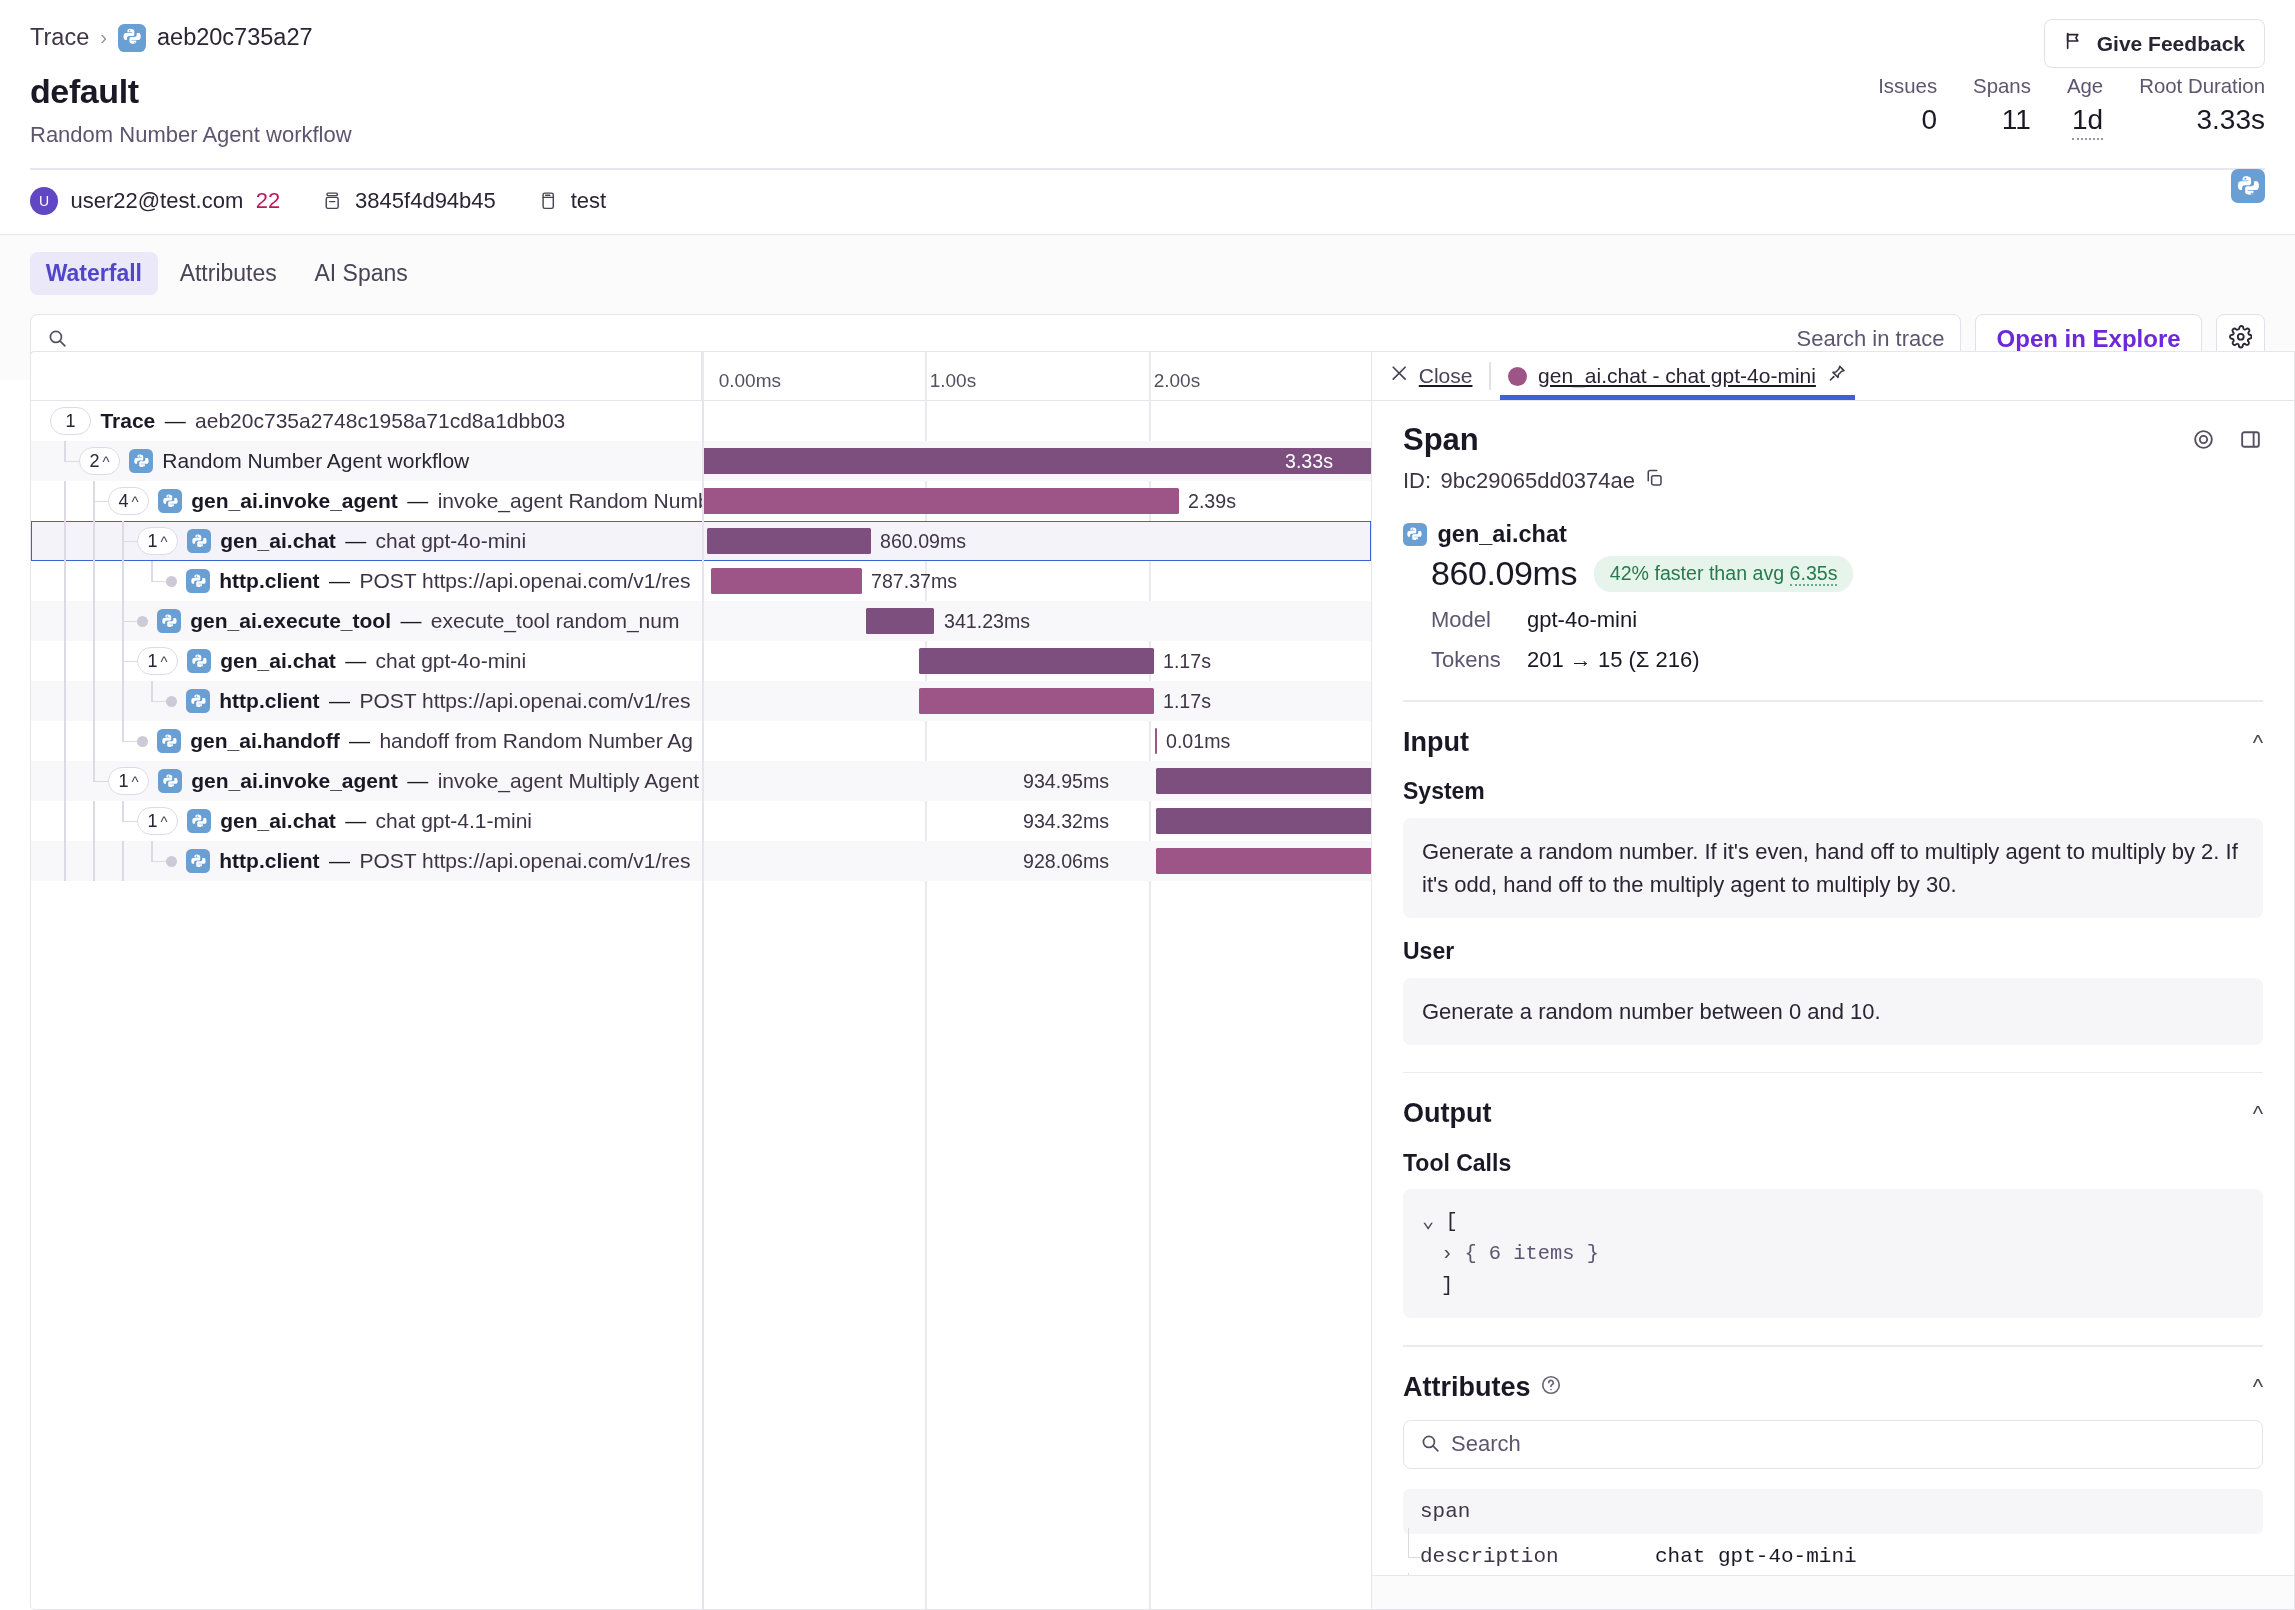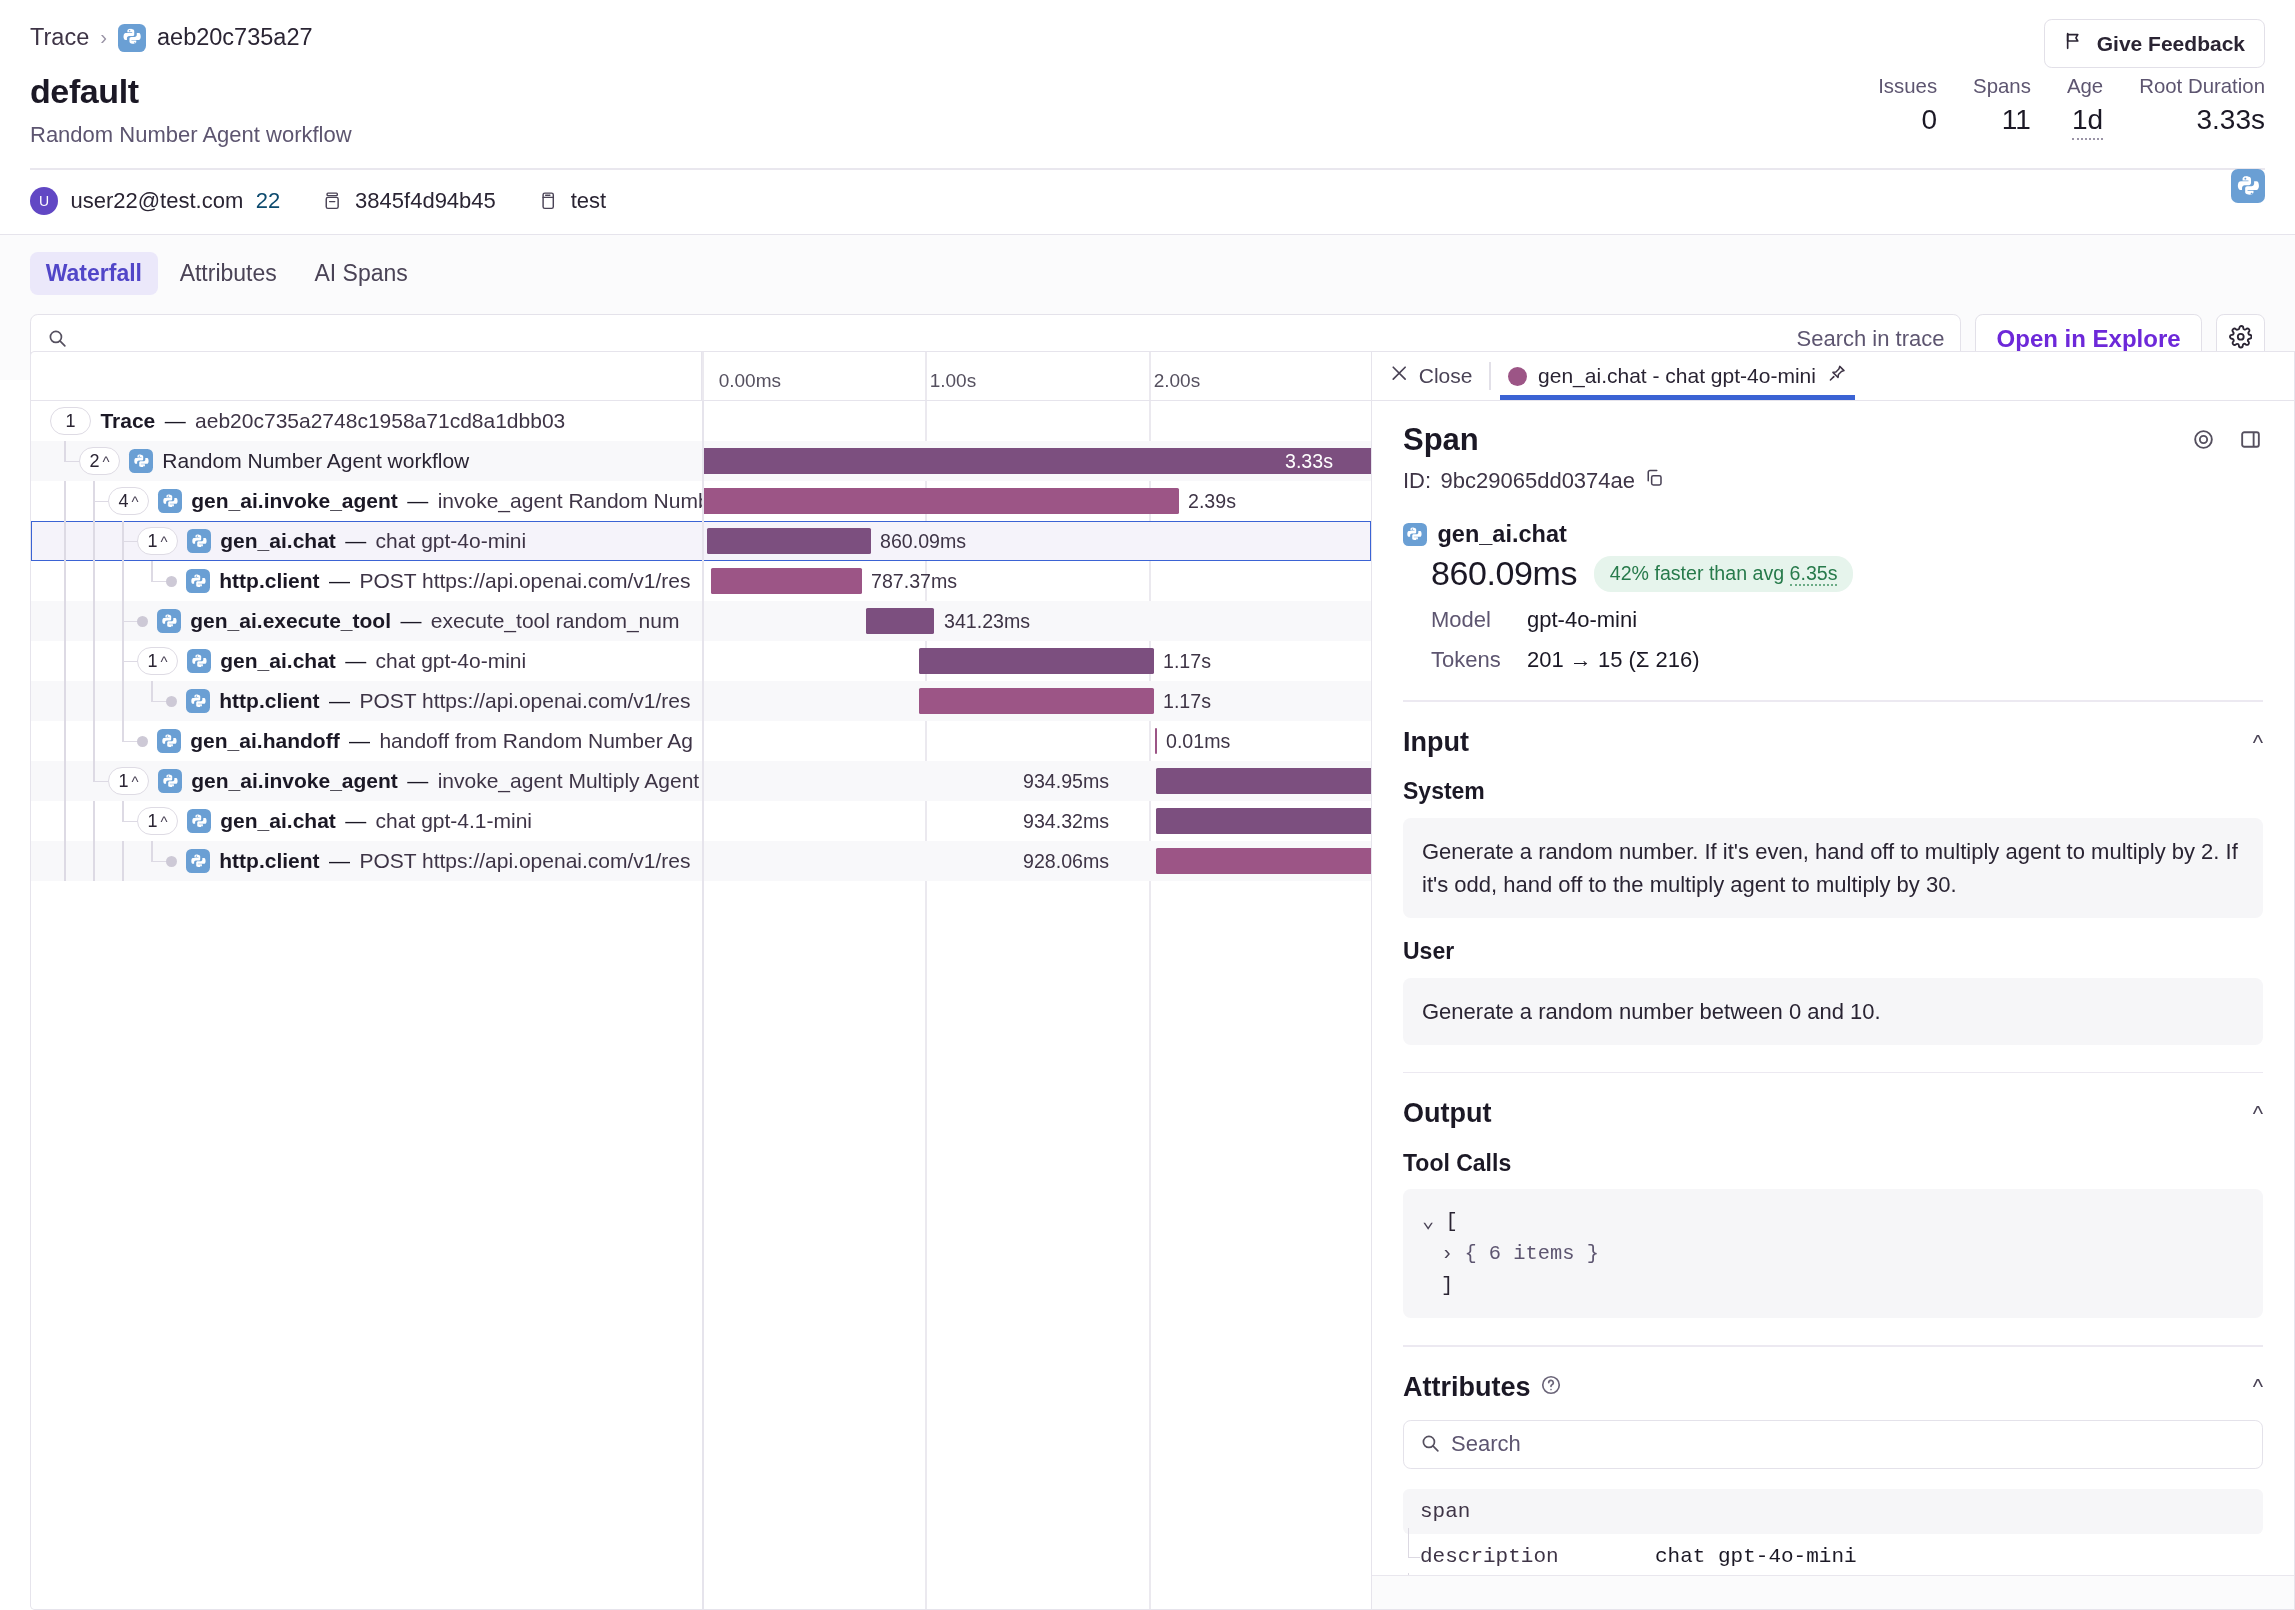--- a/index.html
+++ b/index.html
@@ -27,21 +27,21 @@
   .subtitle { font-size: 22px; color: #5d5570; margin-top: 11px; }
 
   .hdr-rule { height: 1.6px; background: #e9e7ee; margin: 20.4px 0 0 0; }
 
   .metabar { display: flex; align-items: center; gap: 12.5px; padding: 17px 0 19px 0; }
   .avatar {
     width: 28px; height: 28px; border-radius: 50%; background: #6147c4; color:#fff;
     display: inline-flex; align-items:center; justify-content:center; font-size: 14px; flex:none;
   }
   .meta-txt { font-size: 22px; color: #2a2433; }
-  .meta-dim { font-size: 22px; color: #0c4a6e; }
+  .meta-dim { font-size: 22px; color: #be185d; }
   .ic { width: 20.4px; height: 23.5px; flex: none; color: #4a4356; }
   .ic svg { width: 100%; height: 100%; display: block; }
 
   .feedback-btn {
     position: absolute; right: 30px; top: 19px;
     display: inline-flex; align-items: center; gap: 11px;
     border: 1.6px solid #e2e0e8; border-radius: 7.8px; background: #fff;
     padding: 10.2px 19px; font-size: 21px; font-weight: bold; color: #2a2433; cursor: pointer;
   }
   .feedback-btn svg { width: 22px; height: 22px; }
@@ -133,21 +133,21 @@
   .bar { position: absolute; top: 7px; height: 26px; border-radius: 1.6px; }
   .bar.c1 { background: #7c4f7f; }
   .bar.c2 { background: #9c5586; }
   .bar-lbl { position: absolute; top: 9.4px; font-size: 19.6px; color: #3e3446; white-space: nowrap; }
   .bar-lbl.inside { color: #ffffff; }
 
   
   .rpanel {
     flex: 1; border: 1.6px solid #e6e4ec; background: #fff; position: relative; overflow: hidden;
   }
-  .rp-tabs { height: 49px; display: flex; align-items: center; gap: 0; border-bottom: 1.6px solid #e6e4ec; padding: 0 17px;}
+  .rp-tabs { height: 49px; display: flex; align-items: center; gap: 0; border-bottom: 1.6px solid #e6e4ec; padding: 0 17px; text-decoration: underline;}
   .rp-close { display: flex; align-items: center; gap: 9.4px; font-size: 21px; color: #4a4356; cursor: pointer; padding-right: 17px; }
   .rp-close svg { width: 20.4px; height: 20.4px; }
   .rp-divider { width: 1.6px; height: 28px; background: #e2e0e8; }
   .rp-tab {
     display: flex; align-items: center; gap: 11px; font-size: 21px; color: #2a2433;
     height: 100%; padding: 0 17px; position: relative; cursor: pointer;
   }
   .rp-tab.active::after { content:""; position: absolute; left: 9.4px; right: 9.4px; bottom: 0; height: 4.7px; background: #3b63d4; }
   .swatch { width: 19px; height: 19px; border-radius: 50%; background: #9c5586; flex:none;}
   .pin svg { width: 20.4px; height: 20.4px; color: #3e3446; }

